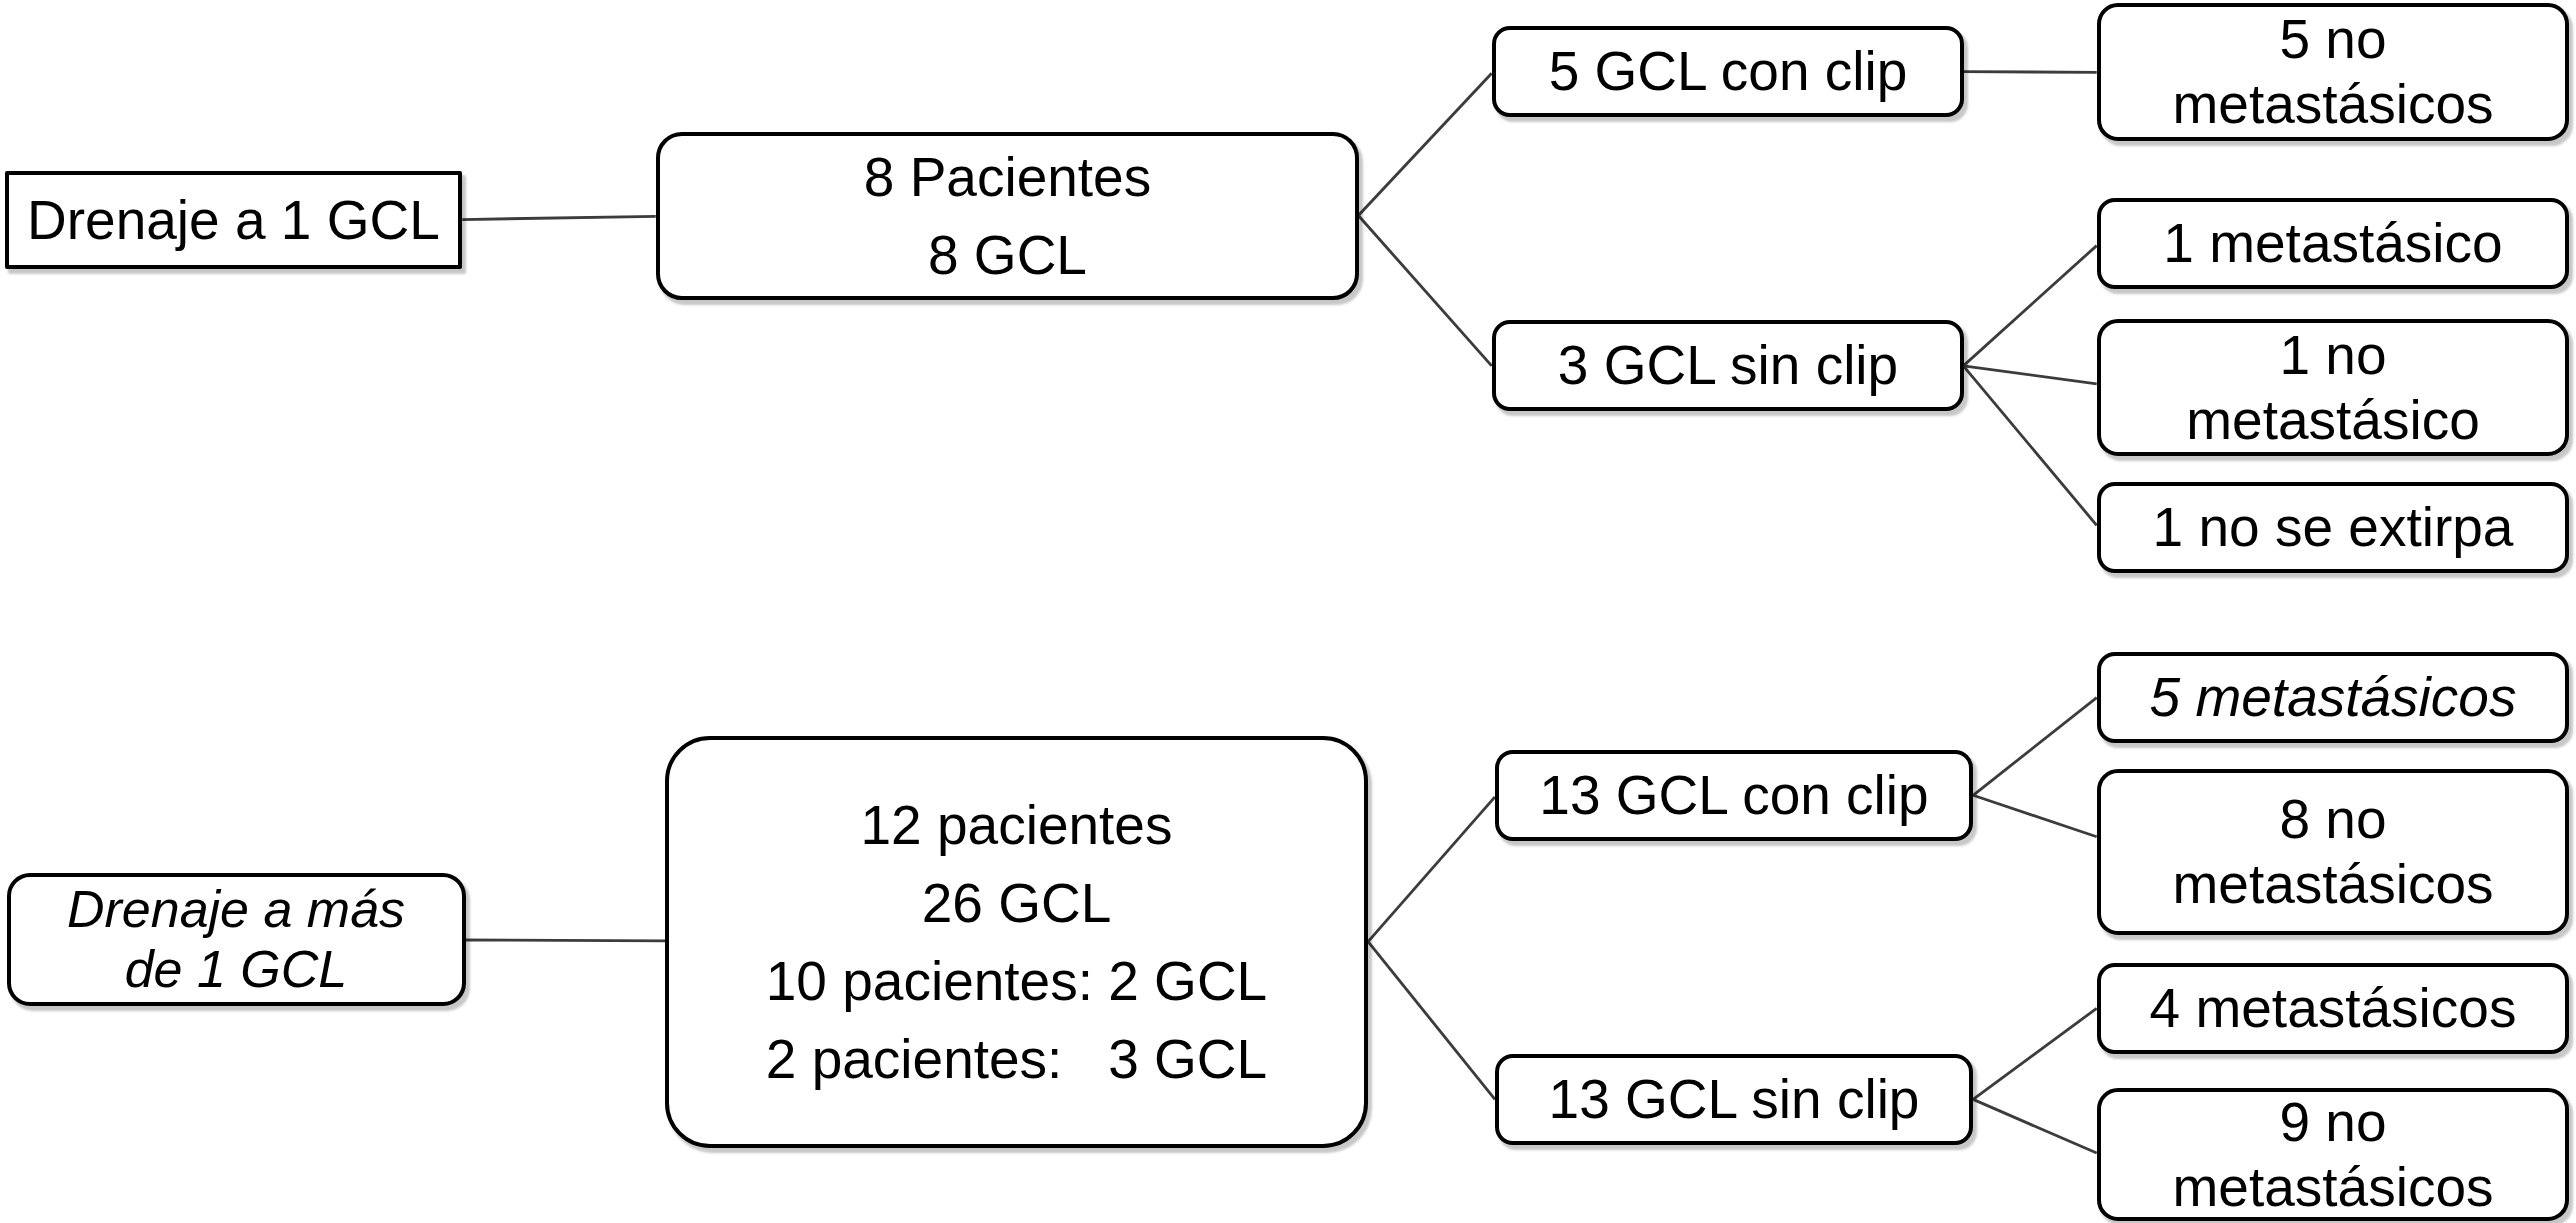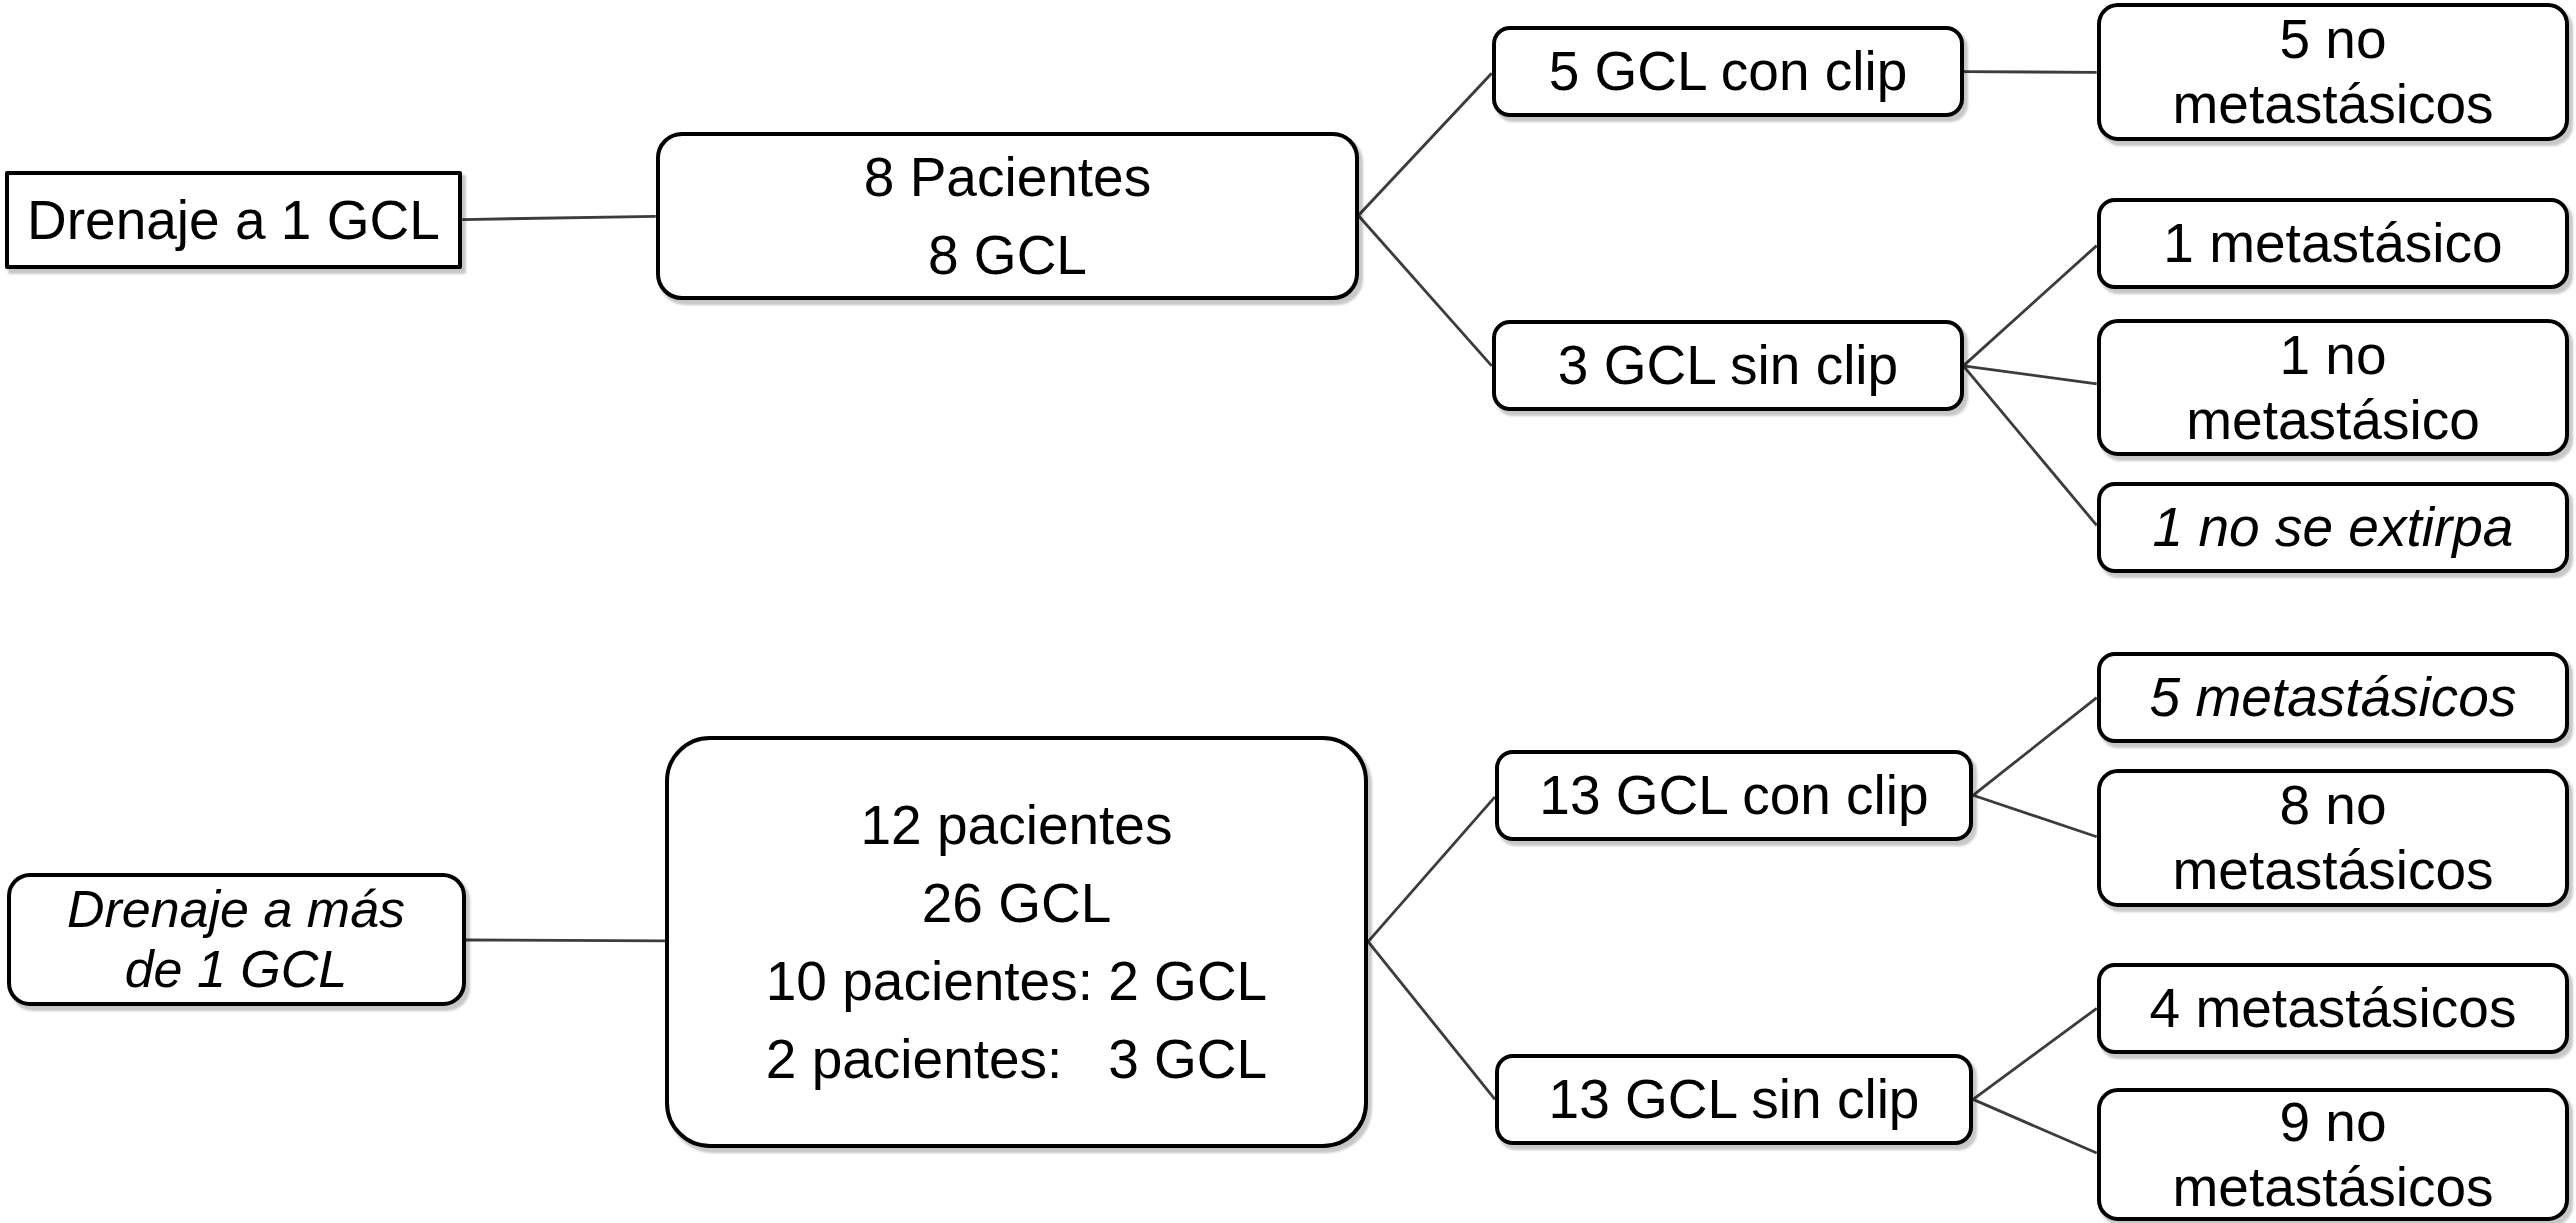--- a/index.html
+++ b/index.html
@@ -43,27 +43,27 @@
     color: #000000;
   }
   
   .n-t-root     { left: 4.9px;    top: 171px;  width: 457px; height: 98px; border-radius: 2px; }
   .n-t-mid      { left: 656px;  top: 132px;  width: 703px; height: 168px; border-radius: 26px; line-height: 1.42; }
   .n-t-conclip  { left: 1492px; top: 26px;   width: 472px; height: 91px; border-radius: 18px; }
   .n-t-nometa5  { left: 2097px; top: 3.3px;    width: 472px; height: 138px; border-radius: 21px; line-height: 1.18; }
   .n-t-sinclip  { left: 1492px; top: 320px;  width: 472px; height: 91px; border-radius: 18px; }
   .n-t-meta1    { left: 2097px; top: 198px;  width: 472px; height: 91px; border-radius: 18px; }
   .n-t-nometa1  { left: 2097px; top: 319px;  width: 472px; height: 137px; border-radius: 21px; line-height: 1.18; }
-  .n-t-noext    { left: 2097px; top: 482px;  width: 472px; height: 91px; border-radius: 18px; font-style: italic; }
+  .n-t-noext    { left: 2097px; top: 482px;  width: 472px; height: 91px; border-radius: 18px; }
   
   .n-b-root     { left: 6.5px;    top: 873px; width: 459px; height: 133px; border-radius: 23px; font-size: 52px; line-height: 1.15; font-style: italic; }
   .n-b-mid      { left: 665px;  top: 736px;  width: 703px; height: 412px; border-radius: 45px; line-height: 1.42; }
   .n-b-conclip  { left: 1495px; top: 750px;  width: 478px; height: 91px; border-radius: 18px; }
   .n-b-meta5    { left: 2097px; top: 652px;  width: 472px; height: 91px; border-radius: 18px; font-style: italic; }
-  .n-b-nometa8  { left: 2097px; top: 769px;  width: 472px; height: 138px; border-radius: 21px; line-height: 1.18; }
+  .n-b-nometa8  { left: 2097px; top: 769px;  width: 472px; height: 166px; border-radius: 21px; line-height: 1.18; }
   .n-b-sinclip  { left: 1495px; top: 1054px; width: 478px; height: 91px; border-radius: 18px; }
   .n-b-meta4    { left: 2097px; top: 963px; width: 472px; height: 91px; border-radius: 18px; }
   .n-b-nometa9  { left: 2097px; top: 1088px; width: 472px; height: 133px; border-radius: 21px; line-height: 1.18; }
 </style>
 </head>
 <body>
 
 <div class="canvas">
 
   <svg class="edges" viewBox="0 0 3167 1504" aria-hidden="true">

